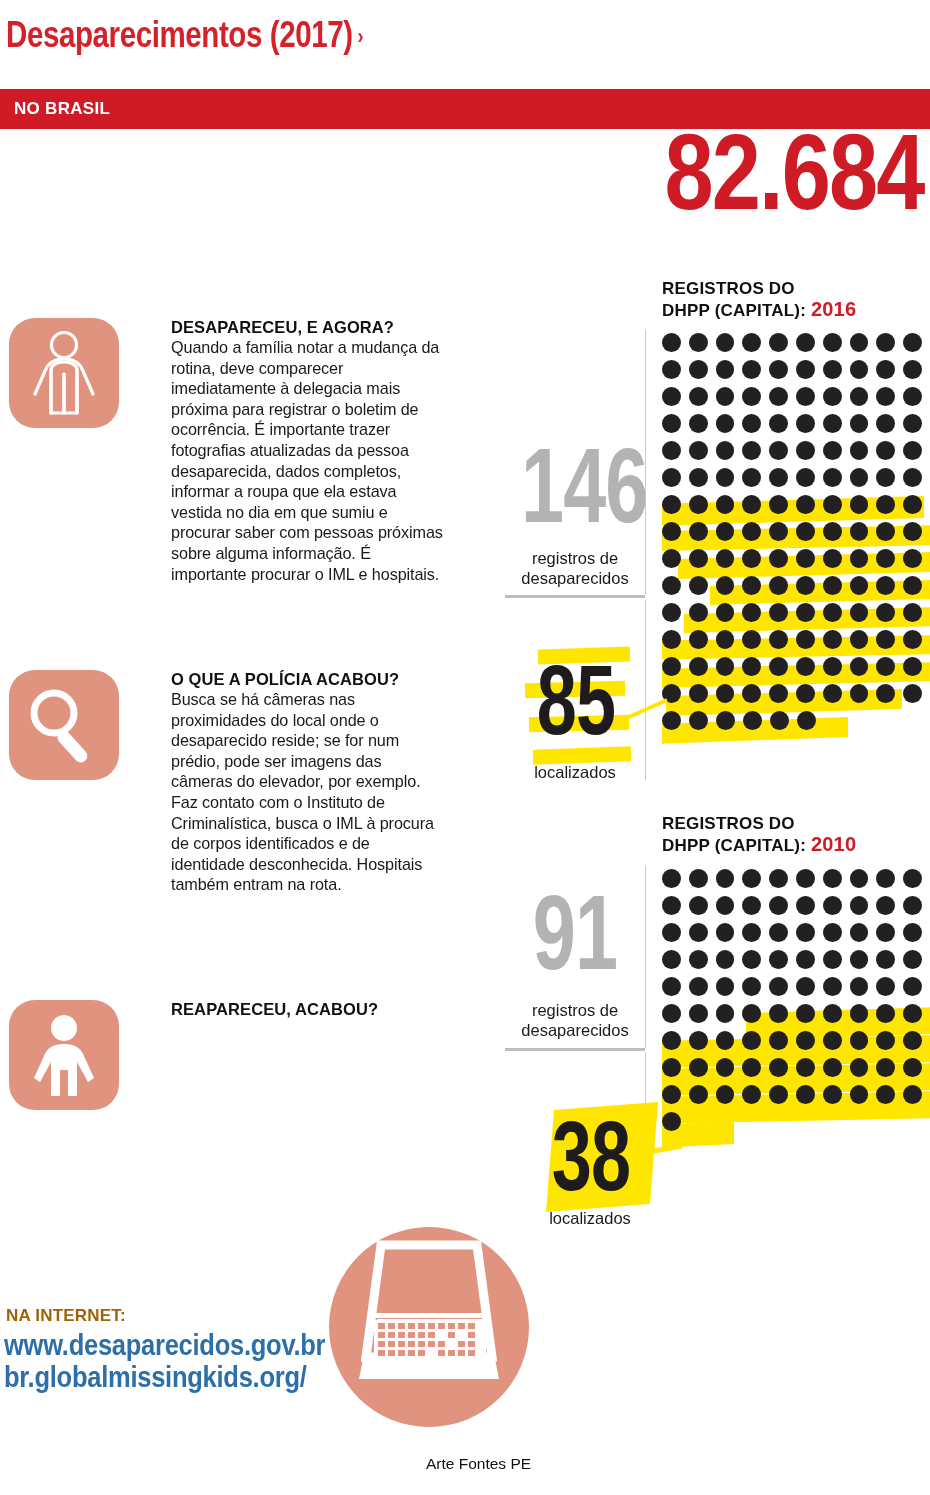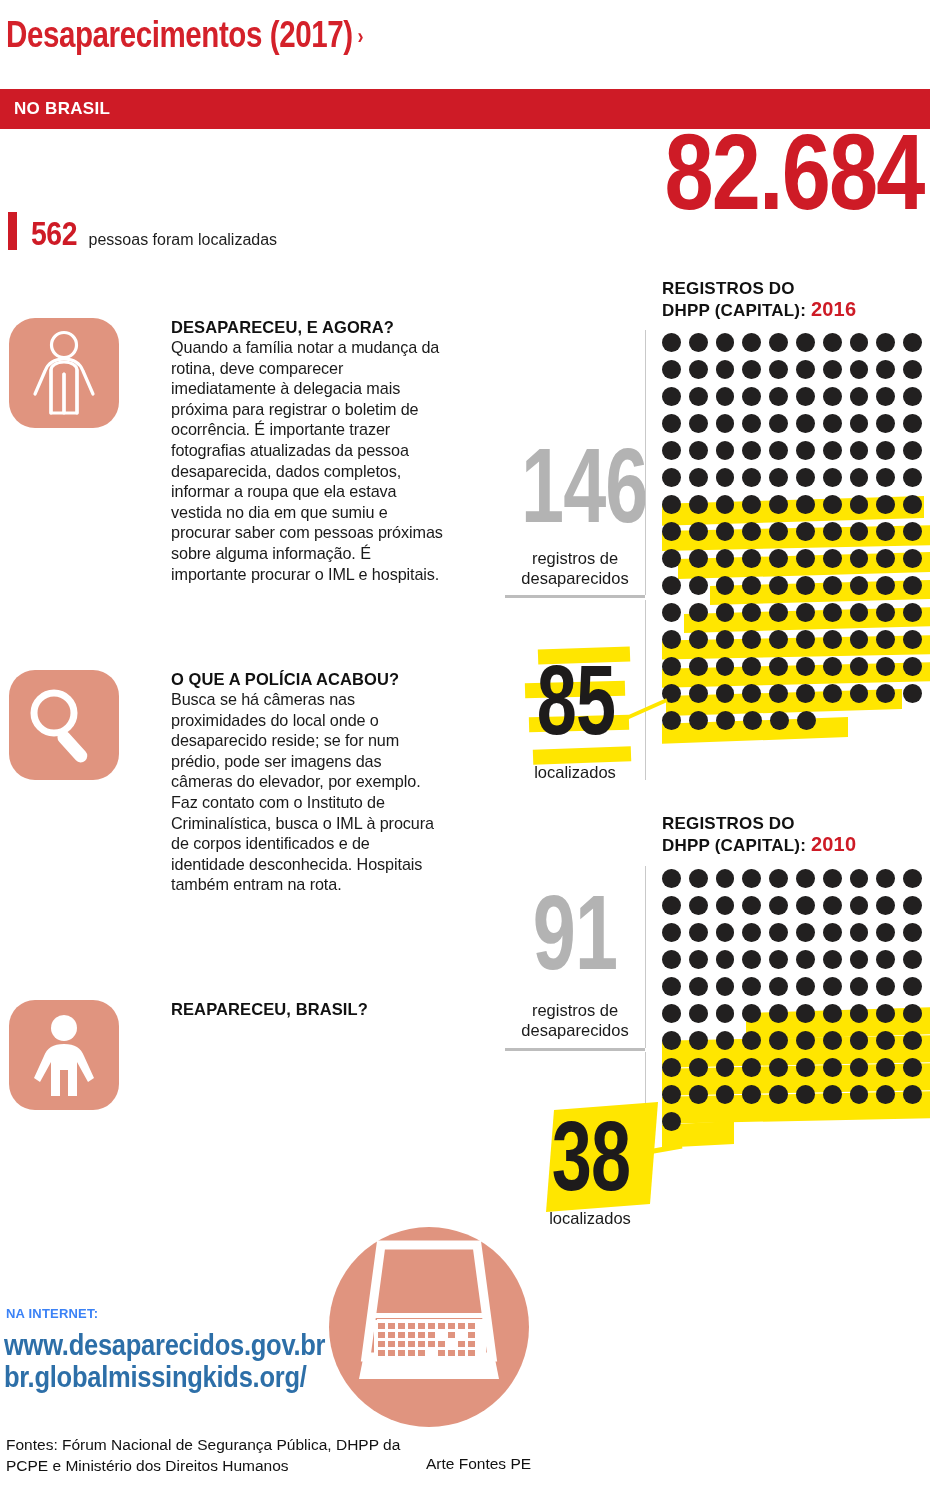--- a/index.html
+++ b/index.html
@@ -70,21 +70,21 @@
     letter-spacing: -0.1px;
   }
   .fonte {
     position: absolute; left: 162px; top: 1209px;
     font-size: 12.5px; line-height: 16px; color: #1a1a1a; width: 230px;
   }
 
   
   .na-internet {
     position: absolute; left: 6px; top: 1306px;
-    font-weight: 700; font-size: 13px; color: #3b82f6; letter-spacing: .2px;
+    font-weight: 700; font-size: 17px; color: #a16207; letter-spacing: .2px;
   }
   .url {
     position: absolute; left: 4px;
     font-family: "Liberation Sans Narrow", "Liberation Sans", sans-serif;
     font-weight: 700; font-size: 29px; line-height: 30px;
     color: #2D6FA8; letter-spacing: -0.3px;
     transform: scaleX(0.88); transform-origin: left top; white-space: nowrap;
   }
   .url.u1 { top: 1330px; }
   .url.u2 { top: 1362px; }
@@ -140,25 +140,20 @@
 
   <div class="title">
     <span>Desaparecimentos (2017)</span><span class="chev">›</span>
   </div>
 
   <div class="banner"></div>
   <div class="banner-label">NO BRASIL</div>
   <div class="bignum">82.684</div>
 
 
-  <div class="stat-row" style="left:8px; top:212px;">
-    <div class="sq-thin"></div>
-    <div class="stat-num n2">562</div>
-    <div class="stat-txt s2">pessoas foram localizadas</div>
-  </div>
 
   <div class="block" style="left:9px; top:318px;">
     <div class="icon-box">
       <svg width="110" height="110" viewBox="0 0 110 110" aria-hidden="true">
         <circle cx="55" cy="27" r="12.5" fill="none" stroke="#fff" stroke-width="3.2"></circle>
         <path d="M55 41 C45 41 39 45 36 53 L26 76 M55 41 C65 41 71 45 74 53 L84 76
                  M42 52 L42 95 M55 56 L55 95 M68 52 L68 95" fill="none" stroke="#fff" stroke-width="3.2" stroke-linecap="round" stroke-linejoin="round"></path>
         <path d="M42 52 C42 48 47 44 55 44 C63 44 68 48 68 52 L68 95 L55 95 L55 56 L55 95 L42 95 Z" fill="none" stroke="#fff" stroke-width="3.2" stroke-linejoin="round"></path>
       </svg>
     </div>
@@ -183,21 +178,21 @@
 
   <div class="block" style="left:9px; top:1000px;">
     <div class="icon-box">
       <svg width="110" height="110" viewBox="0 0 110 110" aria-hidden="true">
         <circle cx="55" cy="28" r="13" fill="#fff"></circle>
         <path d="M55 44 C44 44 38 48 35 56 L25 78 L31 82 L42 62 L42 96 L51 96 L51 70 L59 70
                  L59 96 L68 96 L68 62 L79 82 L85 78 L75 56 C72 48 66 44 55 44 Z" fill="#fff"></path>
       </svg>
     </div>
     <div class="blk-text">
-      <div class="blk-head">REAPARECEU, BRASIL?</div>
+      <div class="blk-head">REAPARECEU, ACABOU?</div>
     </div>
   </div>
 
 
   <div class="laptop-circle">
     <svg width="200" height="200" viewBox="0 0 200 200" aria-hidden="true">
       <path d="M52 18 L148 18 L163 130 L37 130 Z" fill="none" stroke="#fff" stroke-width="9"></path>
       <path d="M34 132 L166 132 L170 152 L30 152 Z" fill="#fff"></path>
       <g fill="#fff">
         <rect x="44" y="86" width="112" height="5"></rect>
@@ -247,21 +242,20 @@
           <rect x="119" y="123" width="7" height="6"></rect>
         <rect x="129" y="123" width="7" height="6"></rect>
           <rect x="139" y="123" width="7" height="6"></rect>
       </g>
     </svg>
   </div>
 
   <div class="na-internet">NA INTERNET:</div>
   <a class="url u1" href="#" style="text-decoration:none;">www.desaparecidos.gov.br</a>
   <a class="url u2" href="#" style="text-decoration:none;">br.globalmissingkids.org/</a>
-  <div class="fontes">Fontes: Fórum Nacional de Segurança Pública, DHPP da PCPE e Ministério dos Direitos Humanos</div>
   <div class="arte">Arte Fontes PE</div>
 
   <div class="grid-head" style="left:662px; top:278px;">
     <span>REGISTROS DO</span><br>
     <span>DHPP (CAPITAL):</span>
     <span class="yr">2016</span>
   </div>
 
   <div class="dotgrid" id="grid-2017" style="left:662px; top:333px; width:268px; height:440px;">
     <svg class="hl-layer" width="268" height="440" aria-hidden="true">

